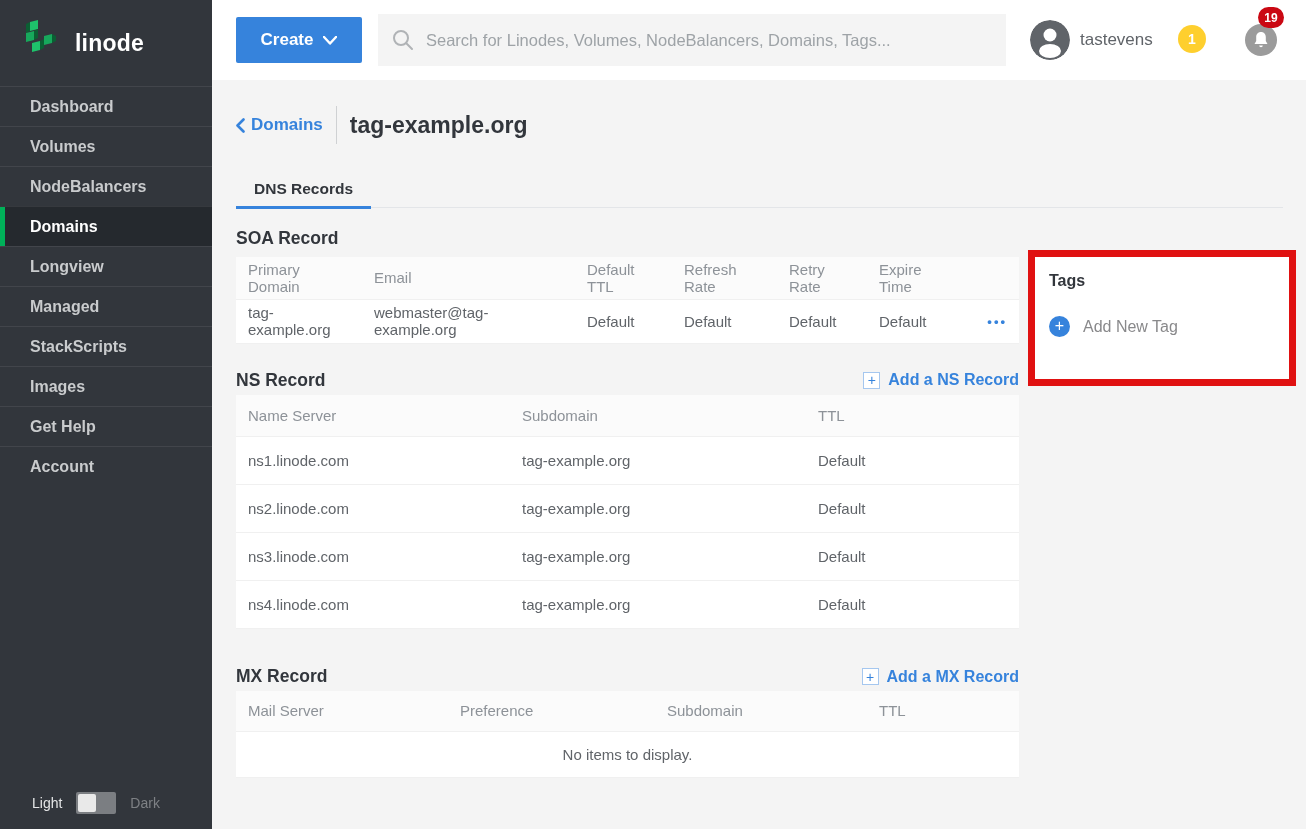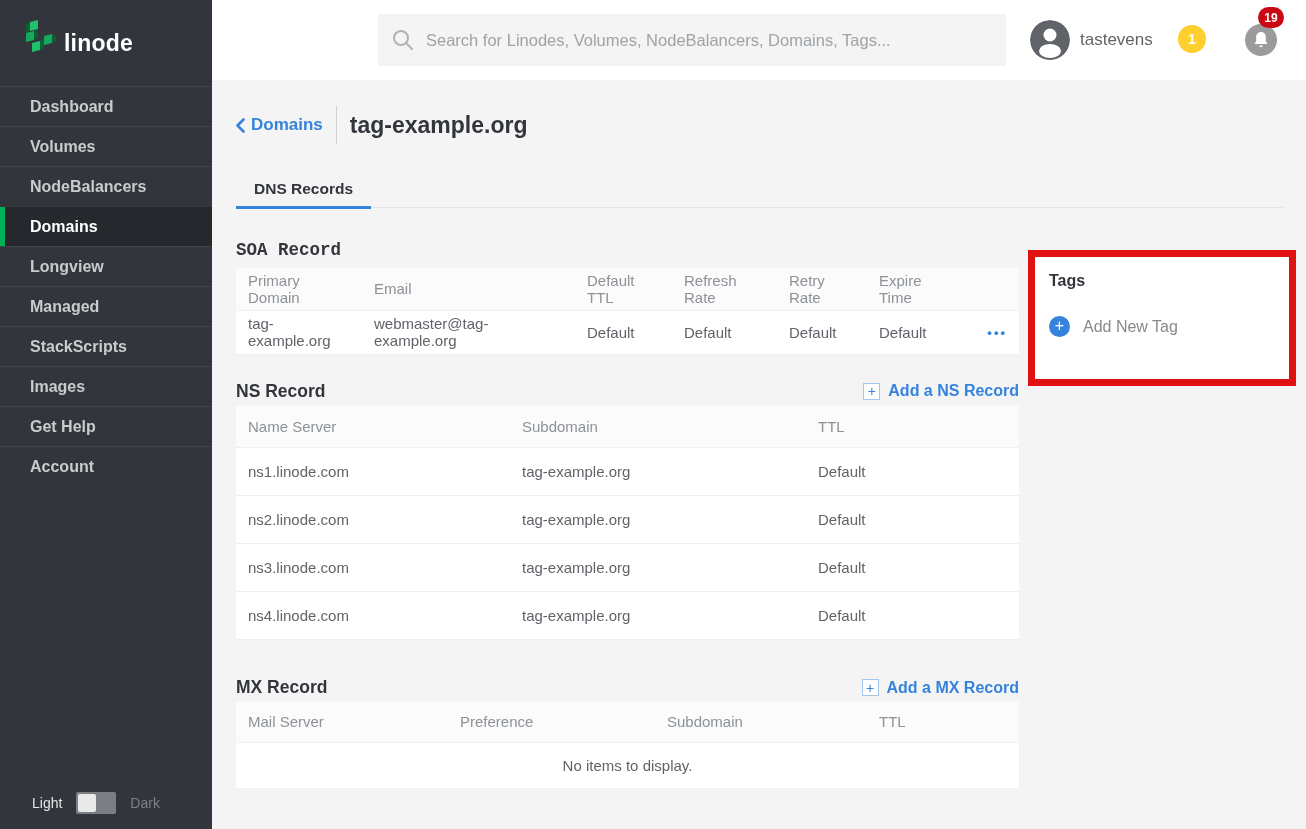--- a/index.html
+++ b/index.html
@@ -2,21 +2,21 @@
 <html><head>
 <meta charset="utf-8">
 <style>
   * { margin:0; padding:0; box-sizing:border-box; }
   html,body { width:1306px; height:829px; overflow:hidden; background:#f4f4f4;
               font-family:"Liberation Sans", sans-serif; }
 
   
   .sidebar { position:absolute; left:0; top:0; width:212px; height:829px;
              background:#32363c; z-index:5; }
-  .logo-row { display:flex; align-items:center; gap:4px; padding:20px 0 18px 24px; }
+  .logo-row { display:flex; align-items:center; gap:15px; padding:20px 0 18px 24px; }
   .logo-text { color:#fff; font-size:23px; font-weight:700; letter-spacing:.2px; }
   .nav { margin-top:2px; }
   .nav-item { position:relative; height:40px; display:flex; align-items:center;
               padding-left:30px; color:#c9cbcd; font-size:16px; font-weight:600;
               border-top:1px solid rgba(255,255,255,0.08); cursor:pointer; }
   .nav-item.active { background:#25292e; color:#fff; }
   .nav-item.active::before { content:""; position:absolute; left:0; top:0; bottom:0;
               width:5px; background:#00b159; }
   .theme-toggle { position:absolute; left:0; bottom:8px; width:212px; height:36px;
               display:flex; align-items:center; gap:14px; padding-left:32px; }
@@ -88,21 +88,21 @@
              padding:0 12px; border-bottom:1px solid #f0f0f0; }
   tbody td { color:#606469; font-size:15px; height:48px; padding:0 12px;
              border-bottom:1px solid #f0f0f0; background:#fff; }
   .soa-table tbody td { height:44px; }
   .mx-table thead td { height:40px; }
   .mx-table tbody td { height:46px; }
   .ellipsis-btn { color:#3683dc; font-size:13px; letter-spacing:2px; font-weight:700;
              cursor:pointer; text-align:right; }
   .empty-cell { text-align:center; color:#606469; }
 
-  .mt20 { margin-top:32px;font-family:Liberation Mono, monospace; } .mt8 { margin-top:8px; } .mt26 { margin-top:26px;gap:36px; }
+  .mt20 { margin-top:20px; } .mt8 { margin-top:8px; } .mt26 { margin-top:26px;gap:36px; }
   .mt4 { margin-top:4px; }  .mt22 { margin-top:37px; }
 
   
   .tags-highlight { position:absolute; left:816px; top:170px; width:268px; height:136px;
              border:7px solid #e01111; background:#fff; }
   .tags-card { width:100%; height:100%; background:#fff; padding:15px 14px; }
   .tags-title { font-size:16px; font-weight:700; color:#32363c; }
   .add-tag-row { margin-top:26px; display:flex; align-items:center; gap:13px;
              cursor:pointer; }
   .plus-circle { width:21px; height:21px; border-radius:50%; background:#3683dc;
@@ -146,20 +146,26 @@
   <div class="theme-toggle">
     <span class="tt-light">Light</span>
     <span class="tt-track">
         <span class="tt-knob"></span>
       </span>
     <span class="tt-dark">Dark</span>
   </div>
 </div>
 
 <div class="topbar">
+  <button class="create-btn">
+    <span>Create</span>
+    <svg width="14" height="9" viewBox="0 0 14 9">
+        <polyline points="1,1 7,7.5 13,1" fill="none" stroke="#ffffff" stroke-width="2.4" stroke-linecap="round" stroke-linejoin="round"></polyline>
+      </svg>
+  </button>
   <div class="search-box">
     <svg width="22" height="22" viewBox="0 0 22 22">
         <circle cx="9" cy="9" r="7" fill="none" stroke="#b0b3b6" stroke-width="2"></circle>
         <line x1="14.3" y1="14.3" x2="20" y2="20" stroke="#b0b3b6" stroke-width="2" stroke-linecap="round"></line>
       </svg>
     <input type="text" placeholder="Search for Linodes, Volumes, NodeBalancers, Domains, Tags..." style="">
   </div>
   <div class="avatar">
     <svg width="40" height="40" viewBox="0 0 40 40">
       <circle cx="20" cy="20" r="20" fill="#606469"></circle>

